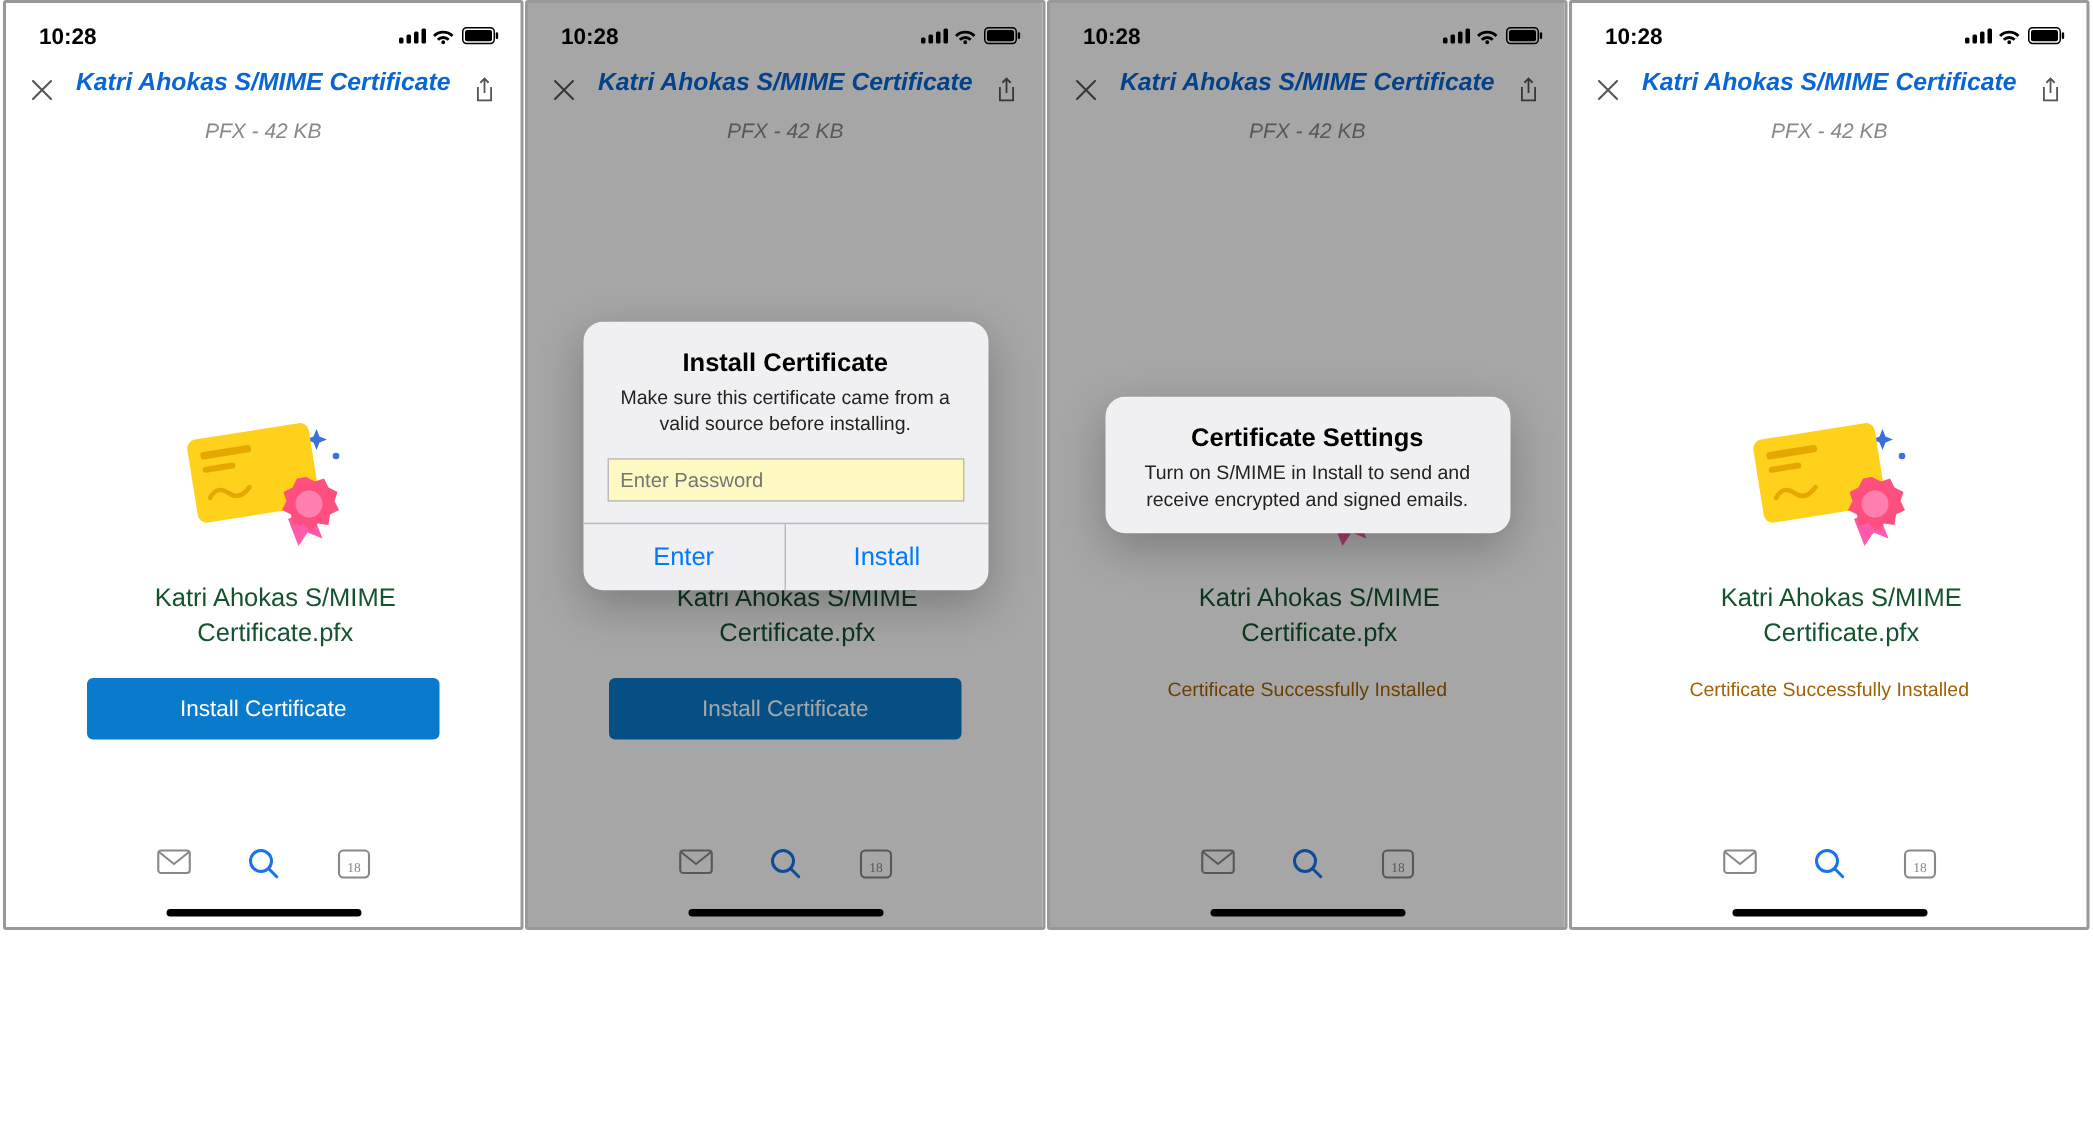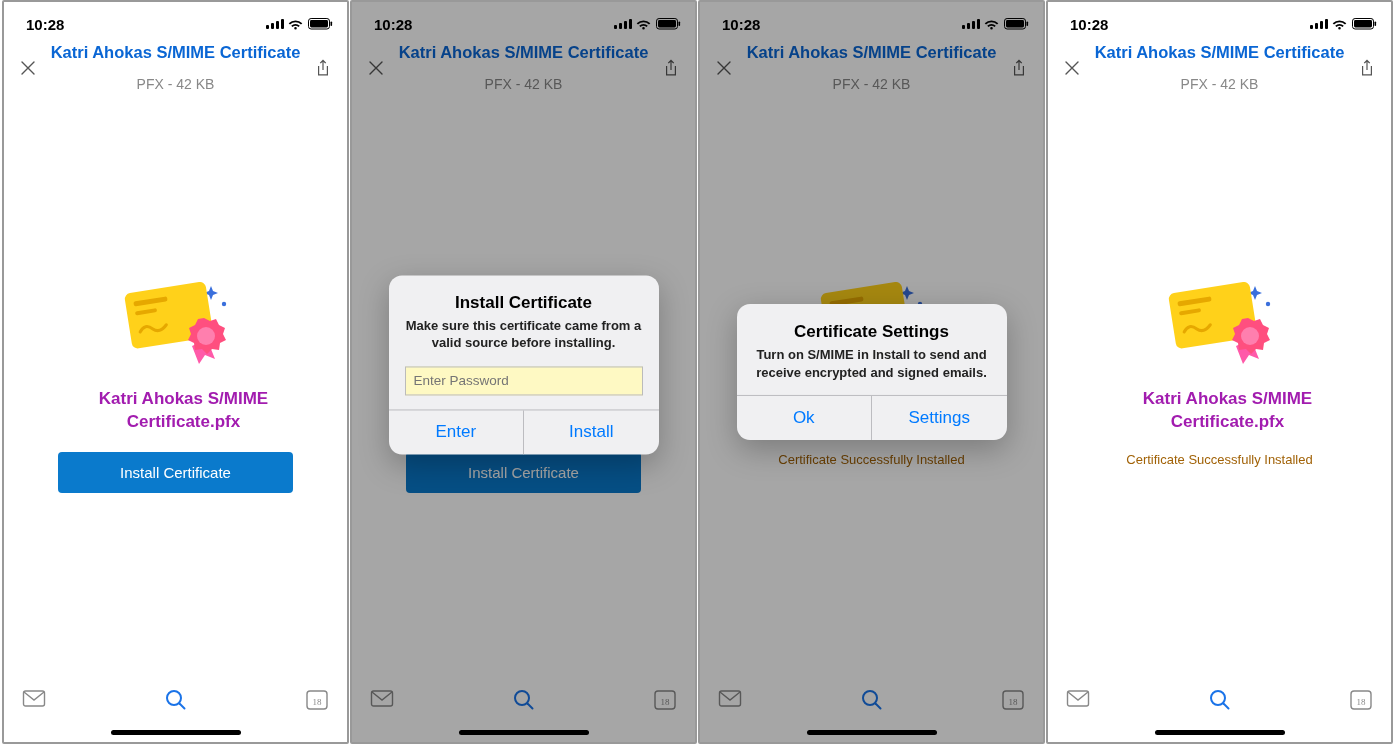--- a/index.html
+++ b/index.html
@@ -8,21 +8,21 @@
     justify-content: center;
     align-items: flex-start;
     background: #fff;
     font-family: -apple-system, "SF Pro Text", "Helvetica Neue", Arial, sans-serif;
     width: 1395px;
     height: 747px;
     overflow: hidden;
   }
   .screen {
     width: 347px;
-    height: 744px;
+    height: 620px;
     border: 1px solid #999;
     border-width: 2px;
     border-radius: 2px;
     position: relative;
     background: #fff;
     overflow: hidden;
     display: flex;
     flex-direction: column;
     margin: 0 0.5px;
   }
@@ -44,25 +44,25 @@
     font-size: 15px;
     position: relative;
     z-index: 2;
   }
   .statusbar .right { display: flex; align-items: center; gap: 4px; }
   .signal, .wifi, .batt { display: inline-block; vertical-align: middle; }
   .signal svg, .wifi svg, .batt svg { display: block; }
   .nav {
     height: 44px;
     display: flex;
-    align-items: center;
     justify-content: space-between;
     padding: 0 10px;
     position: relative;
     z-index: 2;
+    font-style: italic;
   }
   .close-x {
     width: 28px; height: 28px;
     display: flex; align-items: center; justify-content: center;
     color: #555; font-size: 22px; font-weight: 300;
   }
   .share-icon {
     width: 28px; height: 28px;
     display: flex; align-items: center; justify-content: center;
     color: #555;
@@ -85,22 +85,22 @@
     position: relative;
     z-index: 2;
   }
   .cert-illustration {
     width: 120px; height: 100px;
     position: relative;
     margin-bottom: 8px;
   }
   .file-label {
     font-size: 17px;
-    color: #a21caf;
-    font-weight: 700;
+    color: #14532d;
+    font-weight: 400;
     line-height: 1.35;
     max-width: 260px;
     margin-left: 16px;
   }
   .install-btn {
     margin-top: 18px;
     background: #0a7acc;
     color: #fff;
     border-radius: 4px;
     font-size: 15px;
@@ -110,25 +110,24 @@
   }
   .success-text {
     margin-top: 18px;
     color: #a16207;
     font-size: 13px;
   }
   .tabbar {
     height: 64px;
     display: flex;
     align-items: flex-start;
-    justify-content: space-between;
+    justify-content: center;
     padding-top: 10px;
     position: relative;
     z-index: 2;
-    gap: 28px;
   }
   .tab-item { width: 60px; display: flex; justify-content: center; color: #777; }
   .tab-item.active { color: #1a73e8; }
   .home-ind {
     position: absolute;
     bottom: 7px;
     left: 50%;
     transform: translateX(-50%);
     width: 130px;
     height: 5px;
@@ -147,21 +146,21 @@
     border-radius: 13px;
     z-index: 20;
     overflow: hidden;
     box-shadow: 0 10px 30px rgba(0,0,0,.25);
   }
   .alert .body {
     padding: 18px 16px 14px;
     text-align: center;
   }
   .alert .title { font-size: 17px; font-weight: 600; color: #000; }
-  .alert .msg { font-size: 13px; color: #222; margin-top: 4px; line-height: 1.35; font-weight: bold; }
+  .alert .msg { font-size: 13px; color: #222; margin-top: 4px; line-height: 1.35; }
   .alert input {
     width: 100%;
     margin-top: 14px;
     padding: 6px 8px;
     font-size: 13.5px;
     border: 1px solid #bbb;
     background: #fef9c3;
     font-family: inherit;
   }
   .alert .row {
@@ -458,24 +457,20 @@
         </svg>
     </div>
   </div>
   <div class="home-ind"></div>
 
   <div class="alert" style="top:50%;">
     <div class="body">
       <div class="title">Certificate Settings</div>
       <div class="msg">Turn on S/MIME in Install to send and receive encrypted and signed emails.</div>
     </div>
-    <div class="row">
-      <div class="btn">Ok</div>
-      <div class="btn">Settings</div>
-    </div>
   </div>
 </div>
 
 <div class="screen">
   <div class="statusbar">
     <span>10:28</span>
     <span class="right">
       <span class="signal">
           <svg width="18" height="12" fill="#000">
             <use href="#ico-signal"></use>

